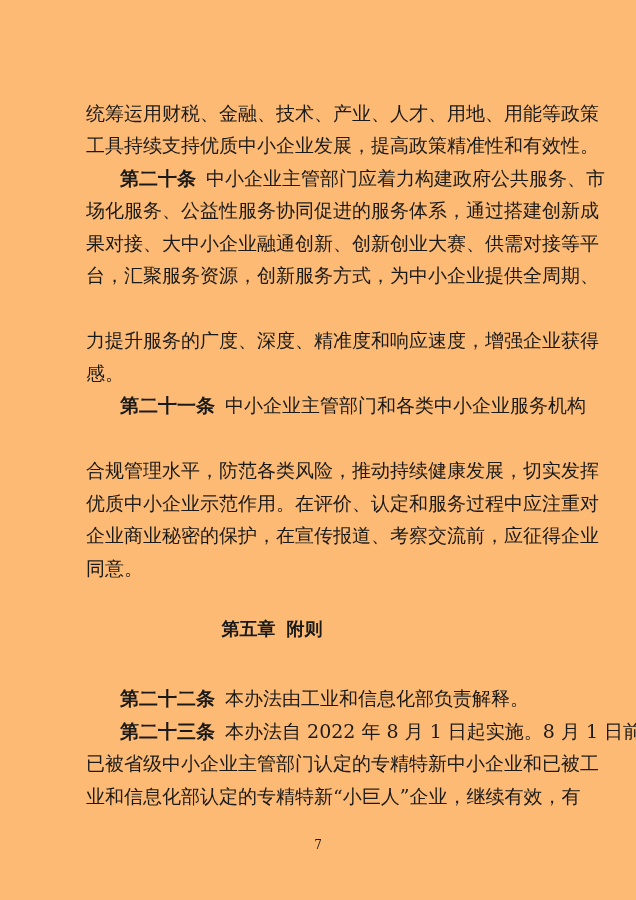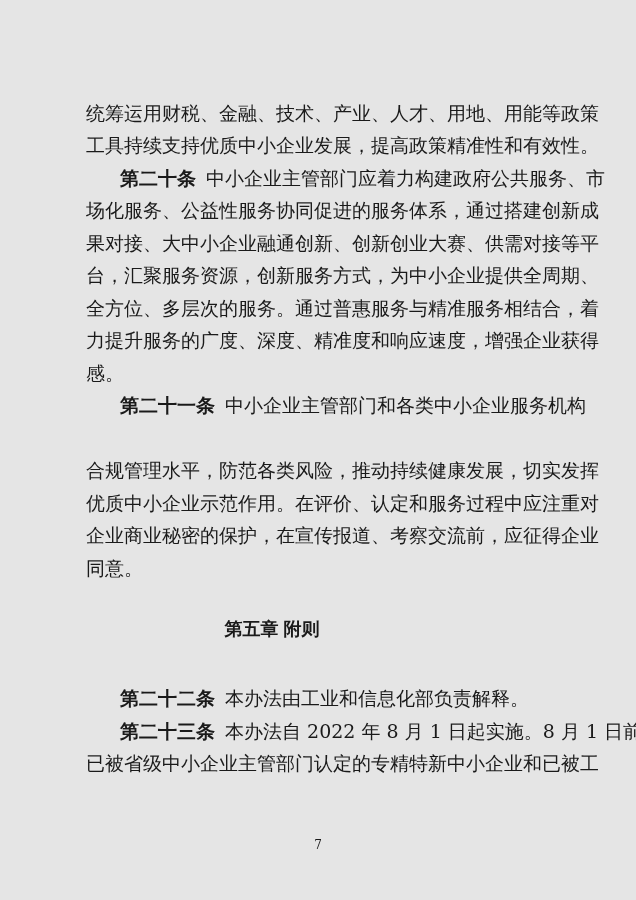--- a/index.html
+++ b/index.html
@@ -1,44 +1,43 @@
 <!DOCTYPE html>
 <html><head>
 <meta charset="utf-8">
 <style>
   html, body { margin:0; padding:0; background:#ffffff; }
   body { width:636px; height:900px; position:relative; overflow:hidden;
          font-family:"DejaVu Serif", serif; color:#1a1a1a; }
-  .page { position:absolute; left:0; top:0; width:636px; height:900px; background:#e5e5e5; }
+  .page { position:absolute; left:0; top:0; width:636px; height:900px; background:#fdba74; }
   .line { position:absolute; left:86px; width:470px; height:32px; line-height:32px;
           font-size:19px; white-space:nowrap; text-align:justify; text-align-last:justify;
           letter-spacing:0; }
   .line.last { text-align-last:left; }
   .indent { left:120px; width:436px; }
   .art { font-family:Liberation Serif, serif; font-weight:bold; margin-right:10px; }
   .chapter { position:absolute; left:0; width:544px; text-align:center; top:617px;
-             font-family:Liberation Sans, sans-serif; font-size:18px; font-weight:bold; }
+             font-family:Liberation Mono, monospace; font-size:18px; font-weight:bold; }
   .pagenum { position:absolute; left:0; width:636px; text-align:center; top:838px;
              font-size:12px; }
 </style>
 </head>
 <body>
 
 <div class="page">
 
   <div class="line" style="top:97px">统筹运用财税、金融、技术、产业、人才、用地、用能等政策</div>
   <div class="line" style="top:129px">工具持续支持优质中小企业发展，提高政策精准性和有效性。</div>
 
   <div class="line indent" style="top:162px">
     <span class="art">第二十条</span><span>中小企业主管部门应着力构建政府公共服务、市</span>
   </div>
   <div class="line" style="top:194px">场化服务、公益性服务协同促进的服务体系，通过搭建创新成</div>
   <div class="line" style="top:227px">果对接、大中小企业融通创新、创新创业大赛、供需对接等平</div>
   <div class="line" style="top:259px">台，汇聚服务资源，创新服务方式，为中小企业提供全周期、</div>
-  <div class="line" style="top:292px">全方位、多层次的服务。通过普惠服务与精准服务相结合，着</div>
   <div class="line" style="top:324px">力提升服务的广度、深度、精准度和响应速度，增强企业获得</div>
   <div class="line last" style="top:357px">感。</div>
 
   <div class="line indent" style="top:389px">
     <span class="art">第二十一条</span><span>中小企业主管部门和各类中小企业服务机构</span>
   </div>
   <div class="line" style="top:454px">合规管理水平，防范各类风险，推动持续健康发展，切实发挥</div>
   <div class="line" style="top:487px">优质中小企业示范作用。在评价、认定和服务过程中应注重对</div>
   <div class="line last" style="top:552px">同意。</div>
   <div class="line" style="top:519px">企业商业秘密的保护，在宣传报道、考察交流前，应征得企业</div>
@@ -46,15 +45,16 @@
   <div class="chapter">第五章  附则</div>
 
   <div class="line indent last" style="top:682px">
     <span class="art">第二十二条</span><span>本办法由工业和信息化部负责解释。</span>
   </div>
 
   <div class="line indent" style="top:715px">
     <span class="art">第二十三条</span><span>本办法自 2022 年 8 月 1 日起实施。8 月 1 日前</span>
   </div>
   <div class="line" style="top:747px">已被省级中小企业主管部门认定的专精特新中小企业和已被工</div>
+  <div class="line" style="top:780px">业和信息化部认定的专精特新“小巨人”企业，继续有效，有</div>
 
   <div class="pagenum">7</div>
 </div>
 
 </body></html>

